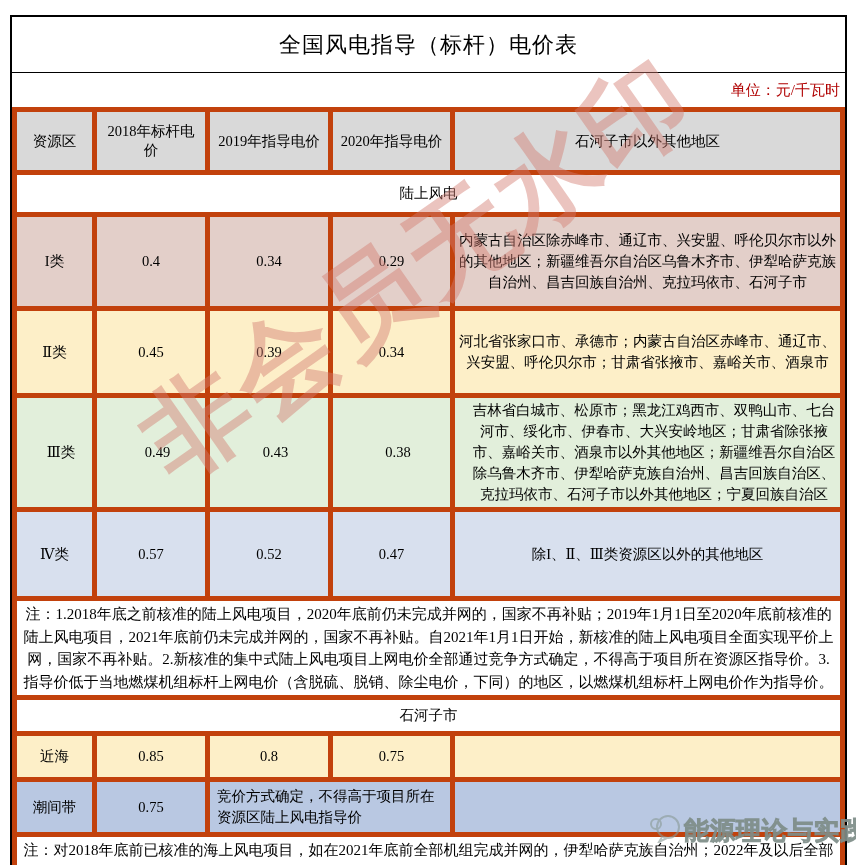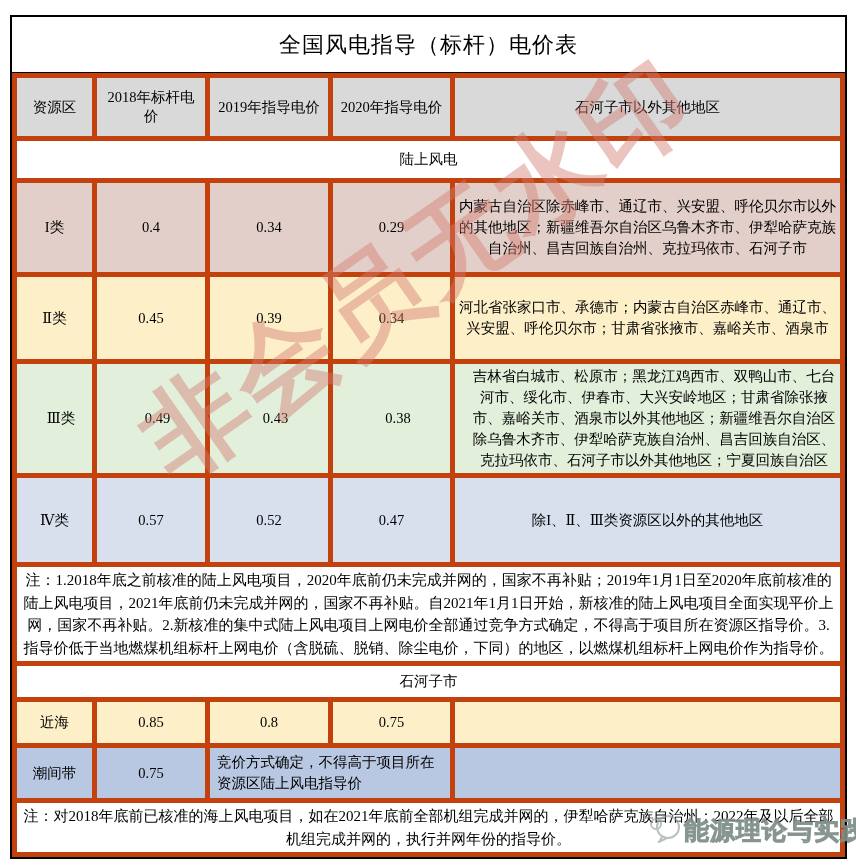--- a/index.html
+++ b/index.html
@@ -62,20 +62,21 @@
     -webkit-text-stroke: 1px rgba(120, 135, 130, 0.85);
     font-family: "Liberation Sans", sans-serif; white-space: nowrap;
   }
   .brand-logo svg { opacity: 0.6; }
 </style>
 </head>
 <body>
 
 <div class="sheet">
   <div class="title-row">全国风电指导（标杆）电价表</div>
+  <div class="unit-row">单位：元/千瓦时</div>
 
   <table class="price-table">
     <colgroup>
       <col style="width:80px">
         <col style="width:113px">
         <col style="width:123px">
         <col style="width:122px">
         <col>
     </colgroup>
     <tbody>

